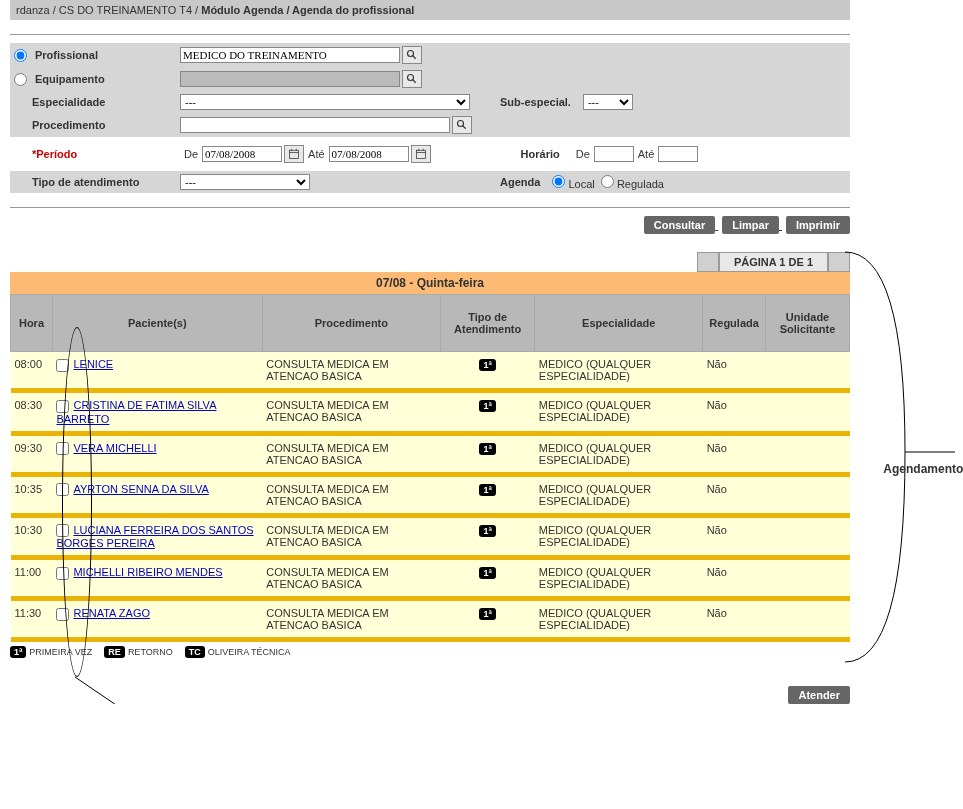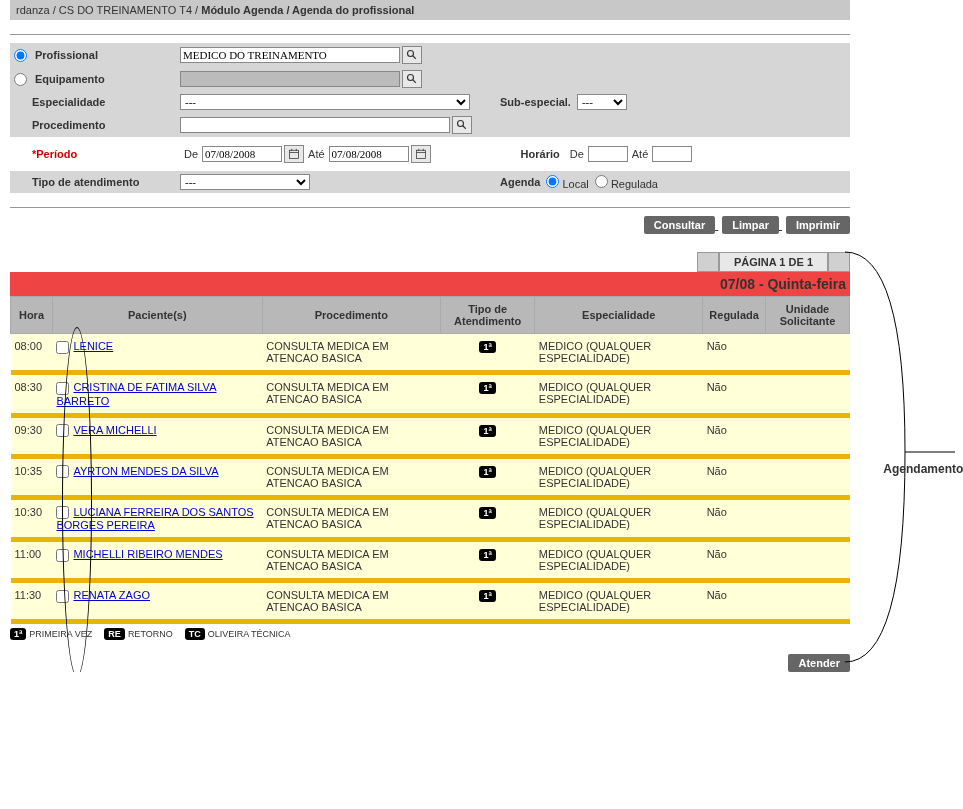--- a/index.html
+++ b/index.html
@@ -24,51 +24,51 @@
 .field-input.w40 { width: 40px; }
 .field-input.w80 { width: 80px; }
 .field-select { font-family: Verdana; font-size: 11px; border: 1px solid #888; background: #fff; }
 .field-select.w290 { width: 290px; }
 .field-select.w130 { width: 130px; }
 .field-select.w50 { width: 50px; }
 
 .search-btn, .cal-btn { width: 20px; height: 18px; display: inline-flex; align-items: center; justify-content: center; border: 1px solid #888; background: #e8e8e8; cursor: pointer; margin-left: 2px; vertical-align: middle; }
 .search-btn svg, .cal-btn svg { width: 12px; height: 12px; }
 
-.sub-label { font-weight: bold; font-size: 11px; margin-left: 30px; margin-right: 6px; }
+.sub-label { font-weight: bold; font-size: 11px; margin-left: 30px; margin-right: 12px; }
 .inline-label { font-size: 11px; margin: 8px 4px; }
 
 .btn-bar { text-align: right; margin: 8px 0; text-decoration: underline; }
 .btn { display: inline-block; background: #666; color: #fff; border: none; padding: 3px 10px; font-size: 11px; font-weight: bold; cursor: pointer; margin-left: 4px; border-radius: 2px; }
 
 .pager { display: flex; justify-content: flex-end; margin-top: 18px; }
 .pager-btn { width: 22px; height: 20px; background: #d0d0d0; border: 1px solid #999; cursor: pointer; }
 .pager-label { background: #e8e8e8; border: 1px solid #999; padding: 2px 14px; font-weight: bold; font-size: 11px; display: inline-flex; align-items: center; }
 
-.table-title { text-align: right; font-weight: bold; font-size: 14px; padding: 4px; background: #ef4444; }
+.table-title { text-align: center; font-weight: bold; font-size: 12px; padding: 4px; background: #fdba74; }
 
 table.sched { width: 100%; border-collapse: collapse; }
-table.sched thead th { background: #b8b8b8; font-size: 11px; font-weight: bold; padding: 6px 4px; border: 1px solid #aaa; }
+table.sched thead th { background: #b8b8b8; font-size: 11px; font-weight: bold; padding: 16px 4px; border: 1px solid #aaa; }
 table.sched tbody td { background: #ffffd8; font-size: 11px; padding: 6px 4px; vertical-align: top; border-bottom: 5px solid #eab308; }
 table.sched tbody td.hora { width: 40px; }
 table.sched tbody td.pac { width: 200px; }
 table.sched tbody td.proc { width: 170px; }
 table.sched tbody td.tipo { width: 90px; text-align: center; }
 table.sched tbody td.esp { width: 160px; }
 table.sched tbody td.reg { width: 60px; }
 table.sched tbody td.uni { width: 80px; }
 .pac-link { color: #0000cc; text-decoration: underline; cursor: pointer; }
 .chk { margin-right: 4px; vertical-align: middle; }
 .badge { display: inline-block; background: #000; color: #fff; font-size: 9px; font-weight: bold; border-radius: 3px; padding: 1px 4px; }
 
 .legend { display: flex; gap: 12px; padding: 4px 0; font-size: 9px; align-items: center; }
 .legend-item { display: flex; align-items: center; gap: 3px; }
 .legend-badge { background: #000; color: #fff; font-size: 9px; font-weight: bold; border-radius: 3px; padding: 1px 4px; }
 
-.bottom-btn { text-align: right; margin-top: 10px; }
+.bottom-btn { text-align: right; margin-top: 24px; }
 
 .annotation-wrap { position: relative; }
 .annot-label-right { position: absolute; right: -120px; top: 190px; font-size: 12px; font-weight: bold; }
 .annot-ellipse { position: absolute; left: 52px; top: 55px; width: 30px; height: 350px; border: 1px solid #000; border-radius: 50% / 50%; pointer-events: none; }
 .annot-bottom-label { position: absolute; left: 120px; bottom: -60px; font-size: 12px; font-weight: bold; }
 svg.connector { position: absolute; overflow: visible; pointer-events: none; }
 </style>
 </head>
 <body>
 
@@ -228,21 +228,21 @@
             <td class="hora">09:30</td>
             <td class="pac"><input type="checkbox" class="chk" style=""><a class="pac-link">VERA MICHELLI</a></td>
             <td class="proc">CONSULTA MEDICA EM ATENCAO BASICA</td>
             <td class="tipo"><span class="badge">1ª</span></td>
             <td class="esp">MEDICO (QUALQUER ESPECIALIDADE)</td>
             <td class="reg">Não</td>
             <td class="uni"></td>
           </tr>
           <tr>
             <td class="hora">10:35</td>
-            <td class="pac"><input type="checkbox" class="chk" style=""><a class="pac-link">AYRTON MENDES DA SILVA</a></td>
+            <td class="pac"><input type="checkbox" class="chk" style=""><a class="pac-link">AYRTON SENNA DA SILVA</a></td>
             <td class="proc">CONSULTA MEDICA EM ATENCAO BASICA</td>
             <td class="tipo"><span class="badge">1ª</span></td>
             <td class="esp">MEDICO (QUALQUER ESPECIALIDADE)</td>
             <td class="reg">Não</td>
             <td class="uni"></td>
           </tr>
           <tr>
             <td class="hora">10:30</td>
             <td class="pac"><input type="checkbox" class="chk" style=""><a class="pac-link">LUCIANA FERREIRA DOS SANTOS BORGES PEREIRA</a></td>
             <td class="proc">CONSULTA MEDICA EM ATENCAO BASICA</td>

